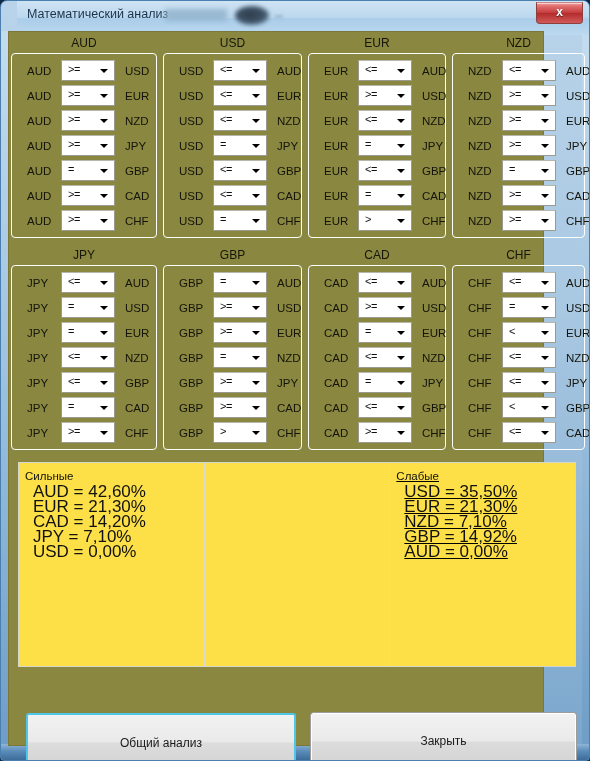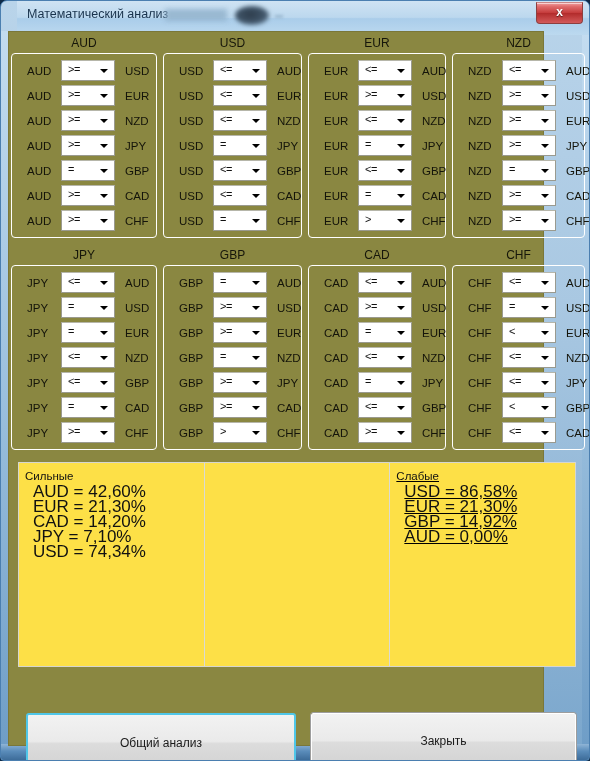--- a/index.html
+++ b/index.html
@@ -754,27 +754,28 @@
         </div>
       </div>
 
     <div id="lists">
         <div class="list-pane">
           <div class="list-head">Сильные</div>
           <div class="list-item">AUD = 42,60%</div>
           <div class="list-item">EUR = 21,30%</div>
           <div class="list-item">CAD = 14,20%</div>
           <div class="list-item">JPY = 7,10%</div>
-          <div class="list-item">USD = 74,34%</div>
+          <div class="list-item">USD = 0,00%</div>
         </div>
         <div class="list-pane"></div>
         <div class="list-pane">
           <div class="list-head">Слабые</div>
-          <div class="list-item">USD = 86,58%</div>
+          <div class="list-item">USD = 35,50%</div>
           <div class="list-item">EUR = 21,30%</div>
+          <div class="list-item">NZD = 7,10%</div>
           <div class="list-item">GBP = 14,92%</div>
           <div class="list-item">AUD = 0,00%</div>
         </div>
       </div>
 
     <div class="btn" id="btn-general">Общий анализ</div>
     <div class="btn" id="btn-close">Закрыть</div>
   </div>
 
 </div>

